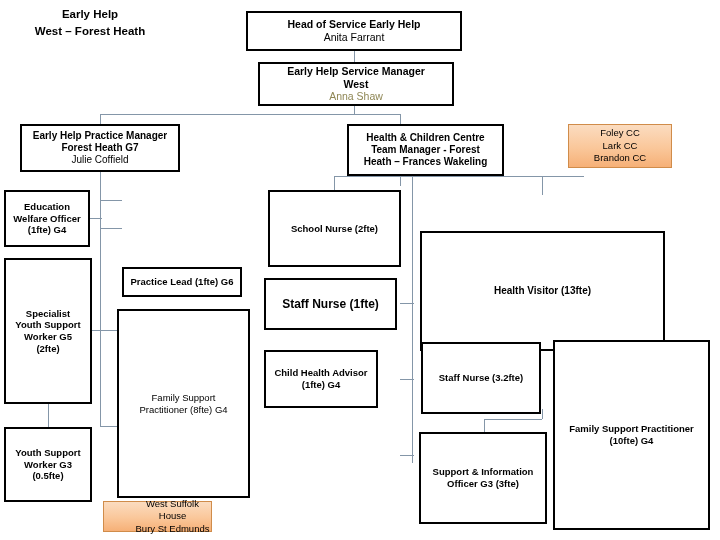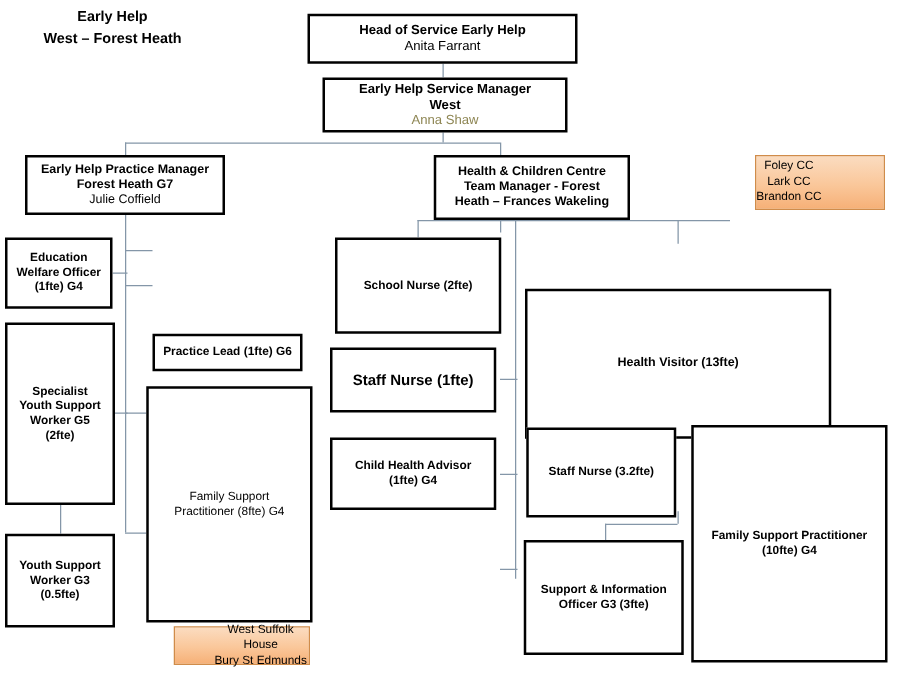--- a/index.html
+++ b/index.html
@@ -14,22 +14,22 @@
         color:#000;z-index:5;}
   .node .txt{display:block;width:100%;padding:0 3px;}
   .b{font-weight:bold;}
   .nm{font-weight:normal;}
   .olive{color:#8e8654;font-weight:normal;}
 
   
   .orange{position:absolute;box-sizing:border-box;
           border:1px solid #d08c4a;
           background:linear-gradient(to bottom,#fbdcc0 0%,#fac79a 55%,#f6b077 100%);
-          display:flex;align-items:center;justify-content:flex-start;
-          text-align:center;line-height:1.3;color:#000;z-index:6;margin-left:36px;}
+          display:flex;align-items:center;justify-content:center;
+          text-align:center;line-height:1.3;color:#000;z-index:6;}
 
   
   .cx{position:absolute;background:#8496a8;height:1px;z-index:1;}
   .cy{position:absolute;background:#8496a8;width:1px;z-index:1;}
 
   
   .ftxt{position:absolute;text-align:center;color:#000;z-index:7;}
   .pagenum{position:absolute;color:#a6a6a6;z-index:8;margin-top:37px;}
 </style>
 </head>
@@ -163,21 +163,21 @@
   </div>
 
   <div class="node" style="left:268px;top:190px;width:133px;height:77px;font-size:9.5px;">
     <span class="txt b">School Nurse (2fte)</span>
   </div>
 
   <div class="node" style="left:264px;top:278px;width:133px;height:52px;font-size:12px;">
     <span class="txt b">Staff Nurse (1fte)</span>
   </div>
 
-  <div class="node" style="left:264px;top:350px;width:133px;height:58px;font-size:9.5px;">
+  <div class="node" style="left:264px;top:350px;width:114px;height:58px;font-size:9.5px;">
     <span class="txt b">
       <span>Child Health Advisor</span><br>
       <span>(1fte) G4</span>
     </span>
   </div>
 
 
   <div class="node" style="left:420px;top:195px;width:245px;height:120px;font-size:10px;margin-top:36px;">
     <span class="txt b">Health Visitor (13fte)</span>
   </div>

